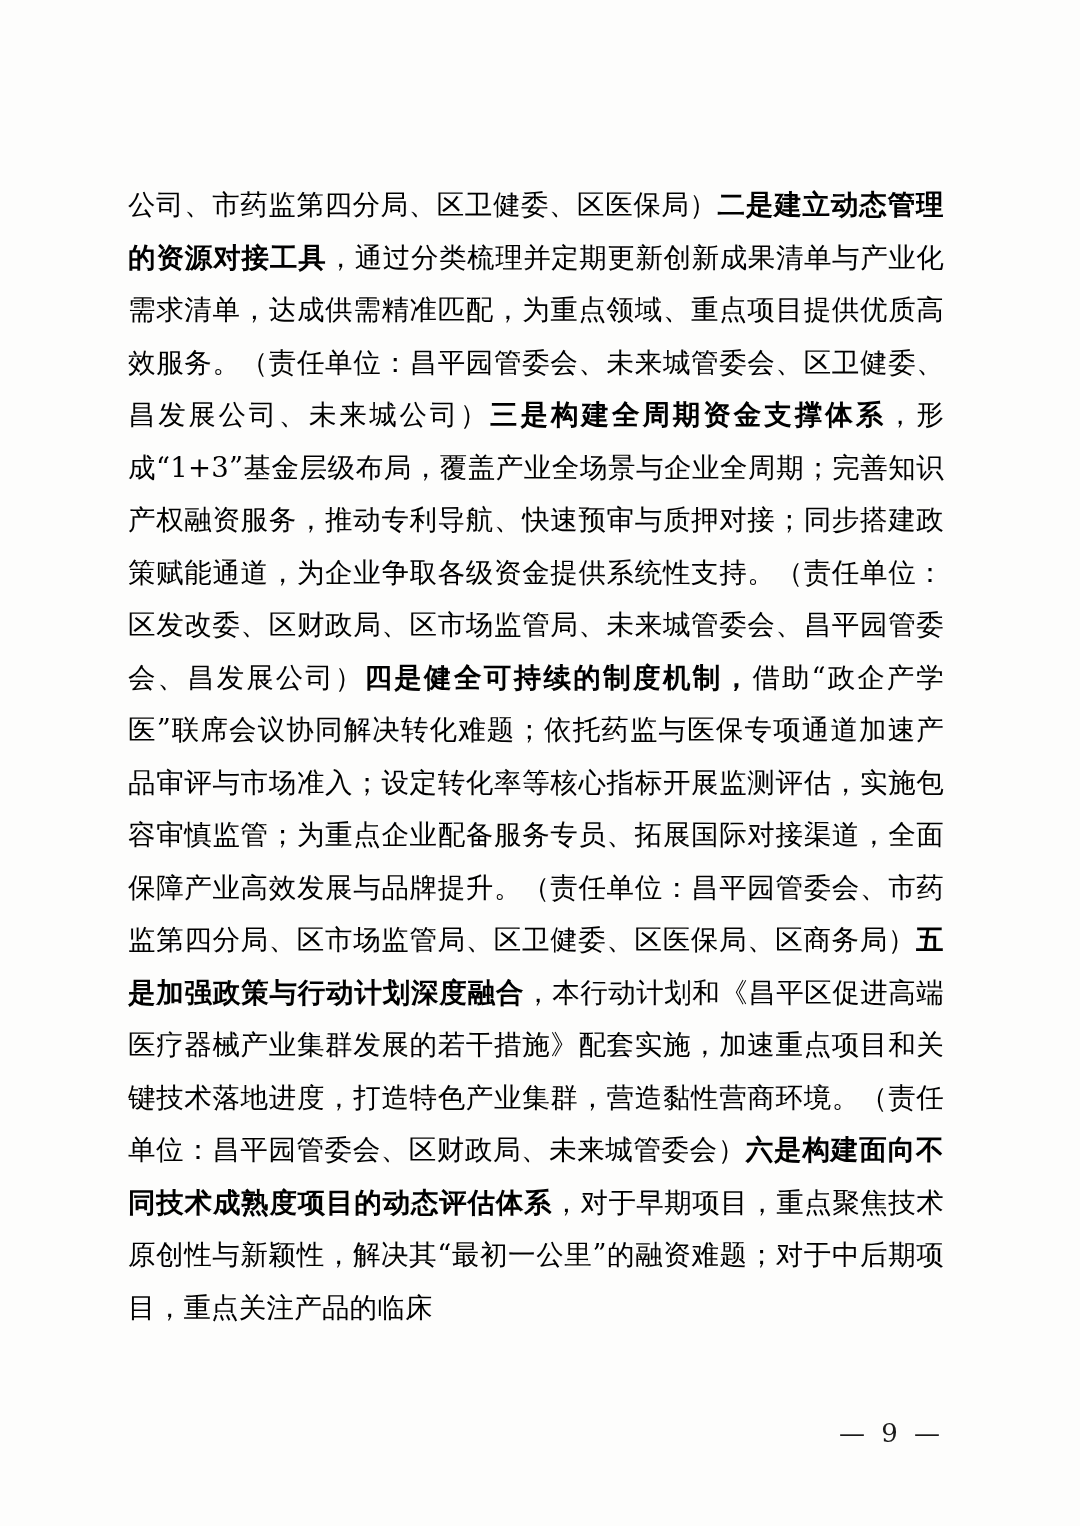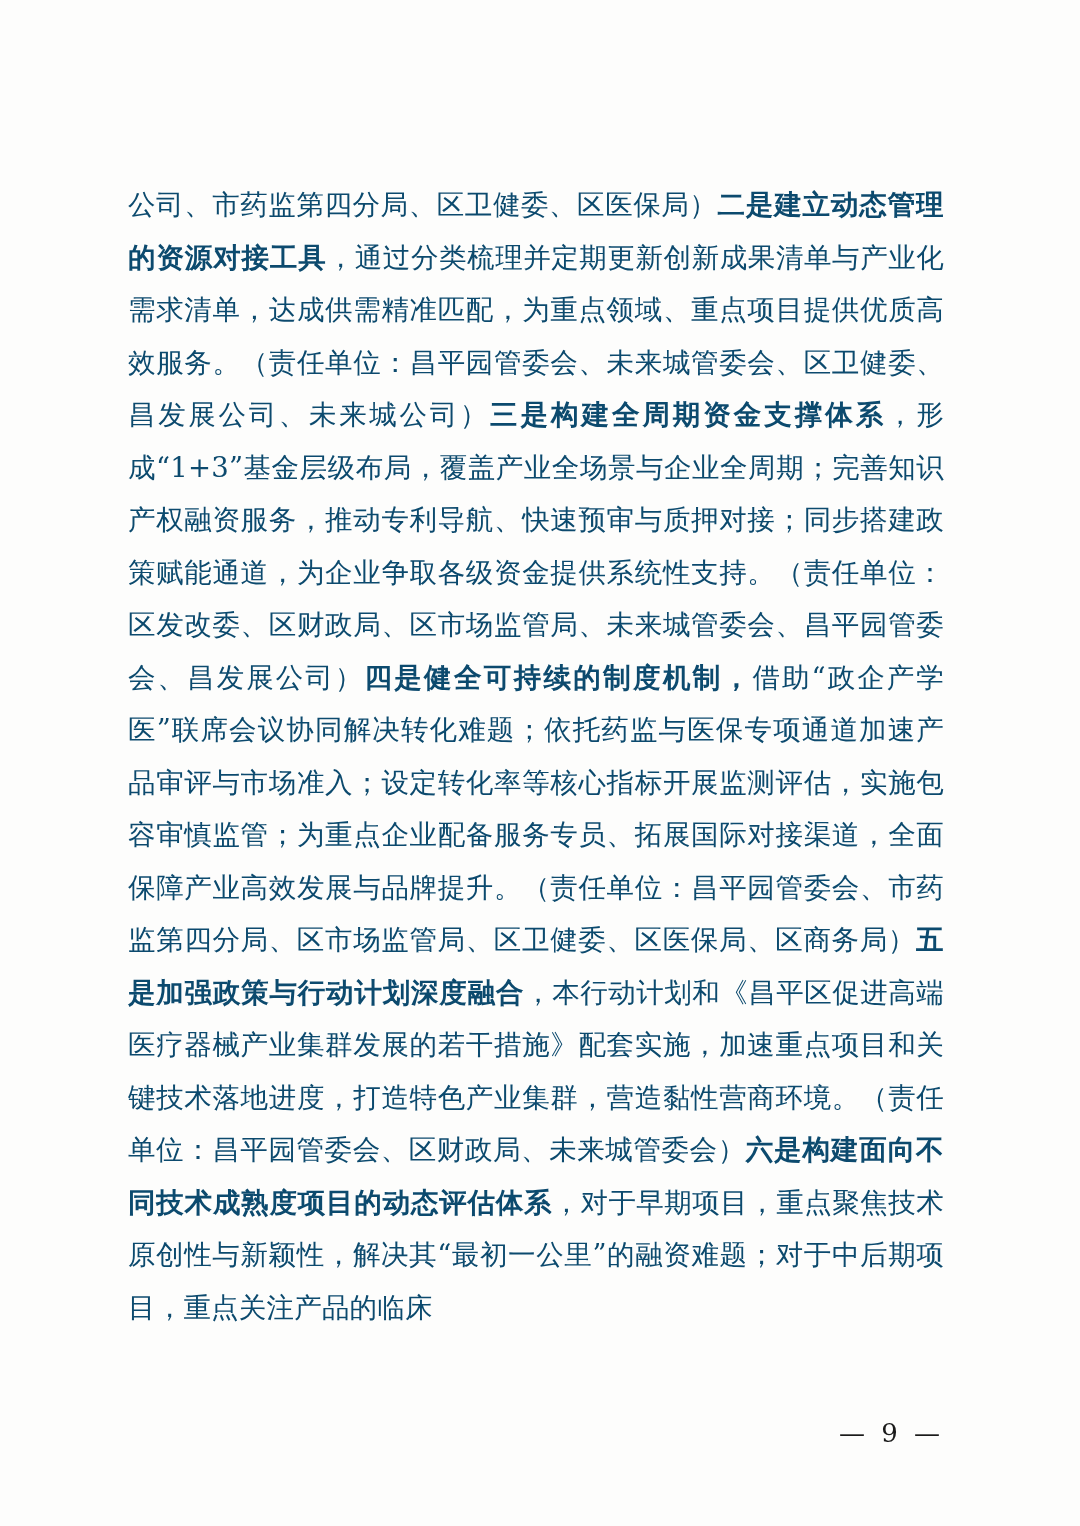--- a/index.html
+++ b/index.html
@@ -15,21 +15,21 @@
     overflow: hidden;
     font-family: "DejaVu Serif", serif;
   }
   .body-text {
     position: absolute;
     left: 128px;
     top: 178px;
     width: 816px;
     font-size: 27.5px;
     line-height: 52.5px;
-    color: #0c4a6e;
+    color: #000000;
     text-align: justify;
     text-justify: inter-ideograph;
     letter-spacing: 0.2px;
   }
   .body-text p {
     margin: 0;
     text-indent: 0;
   }
   .b {
     font-weight: bold;

